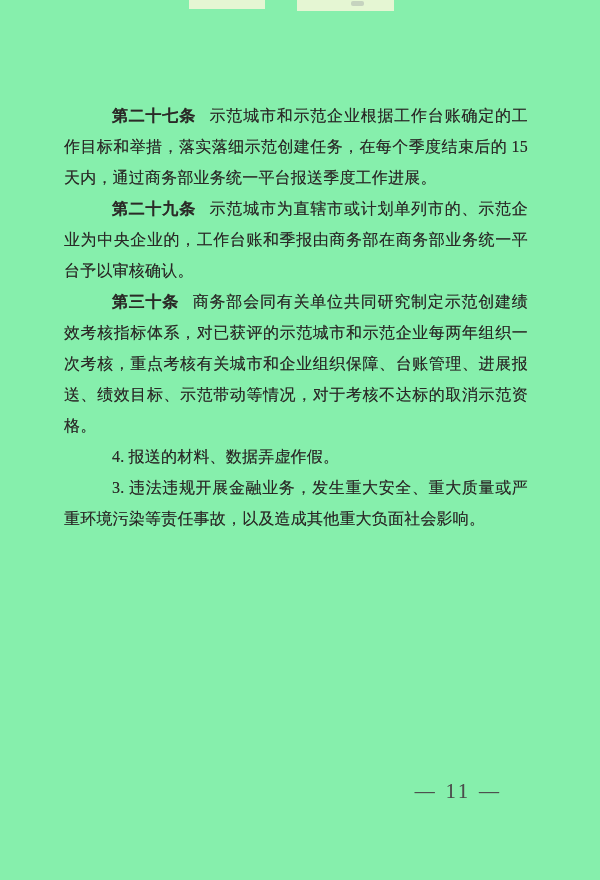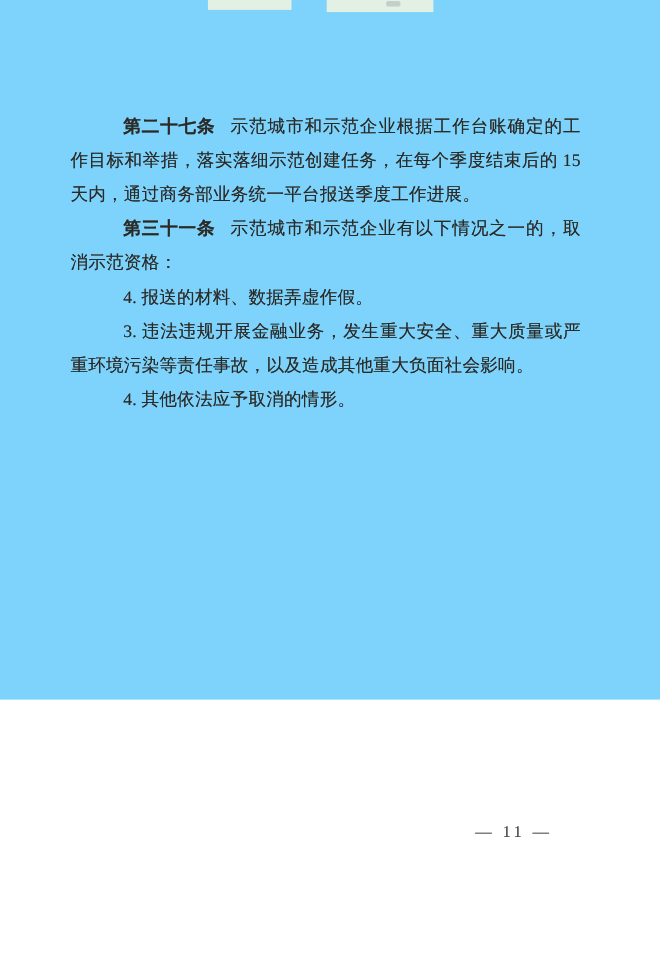--- a/index.html
+++ b/index.html
@@ -8,22 +8,22 @@
   }
   body {
     width: 600px;
     height: 880px;
     overflow: hidden;
     background: #ffffff;
   }
   .page {
     position: relative;
     width: 600px;
-    height: 636px;
-    background: #7dd3fc;
+    height: 880px;
+    background: #86efac;
     font-family: "Liberation Serif", "DejaVu Serif", serif;
     color: #2a2a27;
   }
   
   .artifact {
     position: absolute;
     top: 0;
     height: 9px;
     background: #fdf7dd;
     opacity: 0.8;
@@ -54,51 +54,51 @@
   .para {
     margin: 0;
     text-indent: 3em;
   }
   .para .hd {
     font-weight: bold;
     margin-right: 0.85em;
   }
   .footer {
     position: absolute;
-    top: 747px;
+    top: 781px;
     right: 98px;
-    font-size: 15px;
+    font-size: 20px;
     line-height: 20px;
     color: #4c4c4c;
     letter-spacing: 3px;
     text-shadow: 0 0 0.5px rgba(70, 70, 70, 0.5);
   }
 </style>
 </head>
 <body>
 
 <div class="page">
 
   <div class="artifact a1"></div>
   <div class="artifact a2"></div>
   <div class="speck"></div>
 
   <div class="content">
 
     <p class="para"><b class="hd">第二十七条</b><span>示范城市和示范企业根据工作台账确定的工作目标和举措，落实落细示范创建任务，在每个季度结束后的 15 天内，通过商务部业务统一平台报送季度工作进展。</span></p>
 
 
+    <p class="para"><b class="hd">第二十九条</b><span>示范城市为直辖市或计划单列市的、示范企业为中央企业的，工作台账和季报由商务部在商务部业务统一平台予以审核确认。</span></p>
 
+    <p class="para"><b class="hd">第三十条</b><span>商务部会同有关单位共同研究制定示范创建绩效考核指标体系，对已获评的示范城市和示范企业每两年组织一次考核，重点考核有关城市和企业组织保障、台账管理、进展报送、绩效目标、示范带动等情况，对于考核不达标的取消示范资格。</span></p>
 
-    <p class="para"><b class="hd">第三十一条</b><span>示范城市和示范企业有以下情况之一的，取消示范资格：</span></p>
 
     <p class="para"><span>4. 报送的材料、数据弄虚作假。</span></p>
 
 
     <p class="para"><span>3. 违法违规开展金融业务，发生重大安全、重大质量或严重环境污染等责任事故，以及造成其他重大负面社会影响。</span></p>
 
-    <p class="para"><span>4. 其他依法应予取消的情形。</span></p>
 
   </div>
 
   <div class="footer">— 11 —</div>
 
 </div>
 
 </body></html>

